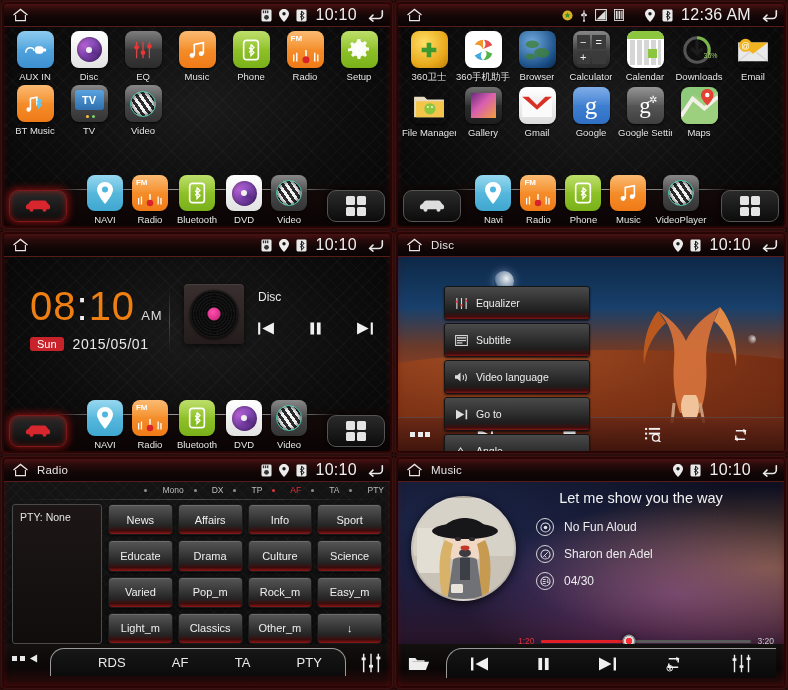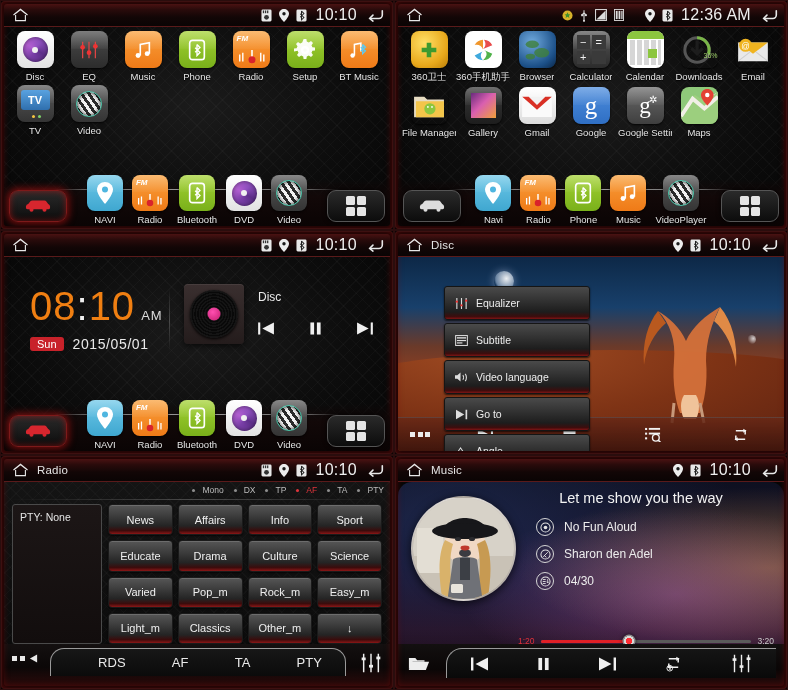--- a/index.html
+++ b/index.html
@@ -81,21 +81,21 @@
     white-space:nowrap; overflow:hidden; max-width:54px; text-align:center;
     text-shadow:0 1px 1px #000;
   }
 
   
   .gl{ position:absolute; top:0; left:0; right:0; height:48%;
        background:linear-gradient(180deg, rgba(255,255,255,.28), rgba(255,255,255,.03)); }
   .i-blue   { background:linear-gradient(180deg,#63b7ea,#3d90d0); }
   .i-white  { background:linear-gradient(180deg,#ffffff,#e2e2e2); }
   .i-grey   { background:linear-gradient(180deg,#4c4c4c,#2c2c2c); }
-  .i-orange { background:linear-gradient(180deg,#f9a03c,#ef7a17);font-style:italic; }
+  .i-orange { background:linear-gradient(180deg,#f9a03c,#ef7a17); }
   .i-green  { background:linear-gradient(180deg,#a4d234,#79b01a); }
   .i-dgrey  { background:linear-gradient(180deg,#5a5a5a,#343434); }
   .i-cyan   { background:linear-gradient(180deg,#6ec8e8,#3fa7d0); }
   .i-yellowc{ background:radial-gradient(circle at 36% 32%, #ffe066, #e8a81b 65%, #b97d09); border-radius:50%; }
   .i-360w   { background:#fff; }
   .i-earth  { background:radial-gradient(circle at 35% 30%, #6fa9dd, #1b4f87 70%, #0b2646); border-radius:50%; }
   .i-calc   { background:linear-gradient(180deg,#585858,#2b2b2b); }
   .i-cal    { background:#fff; }
   .i-clock  { background:radial-gradient(circle at 38% 30%,#fefefe,#d9d9d9 72%,#2a2a2a 74%,#111 100%); border-radius:50%; }
   .i-dl     { background:transparent; }
@@ -211,21 +211,21 @@
   .discbar .bgrp{ flex:1; display:flex; align-items:center; justify-content:space-around; color:#f2f2f2; font-size:14px;}
 
   
   .radio-body{ position:absolute; top:23px; left:0; right:0; bottom:0;
      background:
       repeating-linear-gradient(45deg, rgba(255,255,255,.02) 0 1px, transparent 1px 8px),
       repeating-linear-gradient(-45deg, rgba(255,255,255,.02) 0 1px, transparent 1px 8px),
       linear-gradient(180deg,#141414,#0a0a0a);
   }
   .flags{ position:absolute; top:3px; right:6px; display:flex; gap:10px; font-size:8.5px; color:#bdbdbd;}
-  .flag{ display:flex; align-items:center; gap:7px;}
+  .flag{ display:flex; align-items:center; gap:15px;}
   .flag i{ width:3px;height:3px;border-radius:50%;background:#8e8e8e;display:block;}
   .flag.on{ color:#e1343c;}
   .flag.on i{ background:#e1343c;}
   .rdsep{ position:absolute; top:17px; left:6px; right:6px; height:1px;
       background:linear-gradient(90deg,transparent,#777,transparent); opacity:.55;}
   .radio-main{ position:absolute; top:22px; left:8px; right:8px; bottom:42px; display:flex; gap:6px;}
   .ptybox{ width:90px; border:1px solid #4a4a4a; border-radius:3px;
       background:linear-gradient(180deg,#1c1616,#120d0d);
       color:#e4e4e4; font-size:10.5px; padding:6px 7px;}
   .ptygrid{ flex:1; display:grid; grid-template-columns:repeat(4,1fr); grid-template-rows:repeat(4,1fr); gap:5px;}
@@ -245,21 +245,21 @@
   .rb-left{ position:absolute; left:8px; top:10px; display:flex; align-items:center; gap:3px;}
   .rb-left i{ width:5px;height:5px;background:#e8e8e8;display:block;}
   .rb-right{ position:absolute; right:8px; top:8px; }
 
   
   .music-body{ position:absolute; top:23px; left:0; right:0; bottom:0;
       background:
        radial-gradient(ellipse at 72% 55%, rgba(168,96,180,.45), rgba(0,0,0,0) 55%),
        radial-gradient(ellipse at 96% 42%, rgba(214,152,60,.5), rgba(0,0,0,0) 48%),
        radial-gradient(ellipse at 12% 22%, rgba(30,42,80,.8), rgba(0,0,0,0) 62%),
-       linear-gradient(180deg,#0e1020 0%,#1a1330 40%,#2a1226 72%,#150a14 100%); border-radius: 14px;}
+       linear-gradient(180deg,#0e1020 0%,#1a1330 40%,#2a1226 72%,#150a14 100%);}
   .mtitle{ position:absolute; top:8px; left:110px; right:10px; text-align:center;
       color:#f3f3f3; font-size:14.5px; }
   .cover{ position:absolute; left:13px; top:14px; width:105px; height:105px; border-radius:50%;
       overflow:hidden; border:2px solid rgba(255,255,255,.28);
       box-shadow:0 2px 10px rgba(0,0,0,.75);
       background:linear-gradient(180deg,#cfc8c0,#8e8478);}
   .meta{ position:absolute; left:138px; top:36px; display:flex; flex-direction:column; gap:9px;}
   .mrow{ display:flex; align-items:center; gap:10px; color:#ededed; font-size:12px;}
   .mrow .mc{ width:18px;height:18px;border-radius:50%;border:1.3px solid #d6d6d6;
       display:flex;align-items:center;justify-content:center; color:#e3e3e3; font-size:9px;}
@@ -327,20 +327,31 @@
       <svg width="17" height="13" viewBox="0 0 20 15">
             <path d="M18 2 v5 a4 4 0 0 1 -4 4 H4" fill="none" stroke="#e8e8e8" stroke-width="1.9" stroke-linecap="round"></path>
             <path d="M7 7 L3 11 L7 14" fill="none" stroke="#e8e8e8" stroke-width="1.9" stroke-linecap="round" stroke-linejoin="round"></path>
           </svg>
     </div>
   </div>
 
   <div class="apps">
 
     <div class="app">
+      <div class="ic i-blue">
+            <div class="gl"></div>
+        <svg width="24" height="20" viewBox="0 0 26 20" style="position:relative">
+              <path d="M3 13 C3 6 12 6 12 11" fill="none" stroke="#fff" stroke-width="1.6"></path>
+              <rect x="13" y="6" width="9" height="8" rx="3" fill="#fff"></rect>
+              <rect x="21" y="8.3" width="4" height="3.4" rx="1" fill="#fff"></rect>
+            </svg>
+      </div>
+      <div class="lb">AUX IN</div>
+    </div>
+    <div class="app">
       <div class="ic i-white">
             <div class="gl"></div>
             <div class="cd" style="position:relative"></div>
           </div>
       <div class="lb">Disc</div>
     </div>
     <div class="app">
       <div class="ic i-grey">
             <div class="gl"></div>
         <svg width="22" height="20" viewBox="0 0 24 22" style="position:relative">

